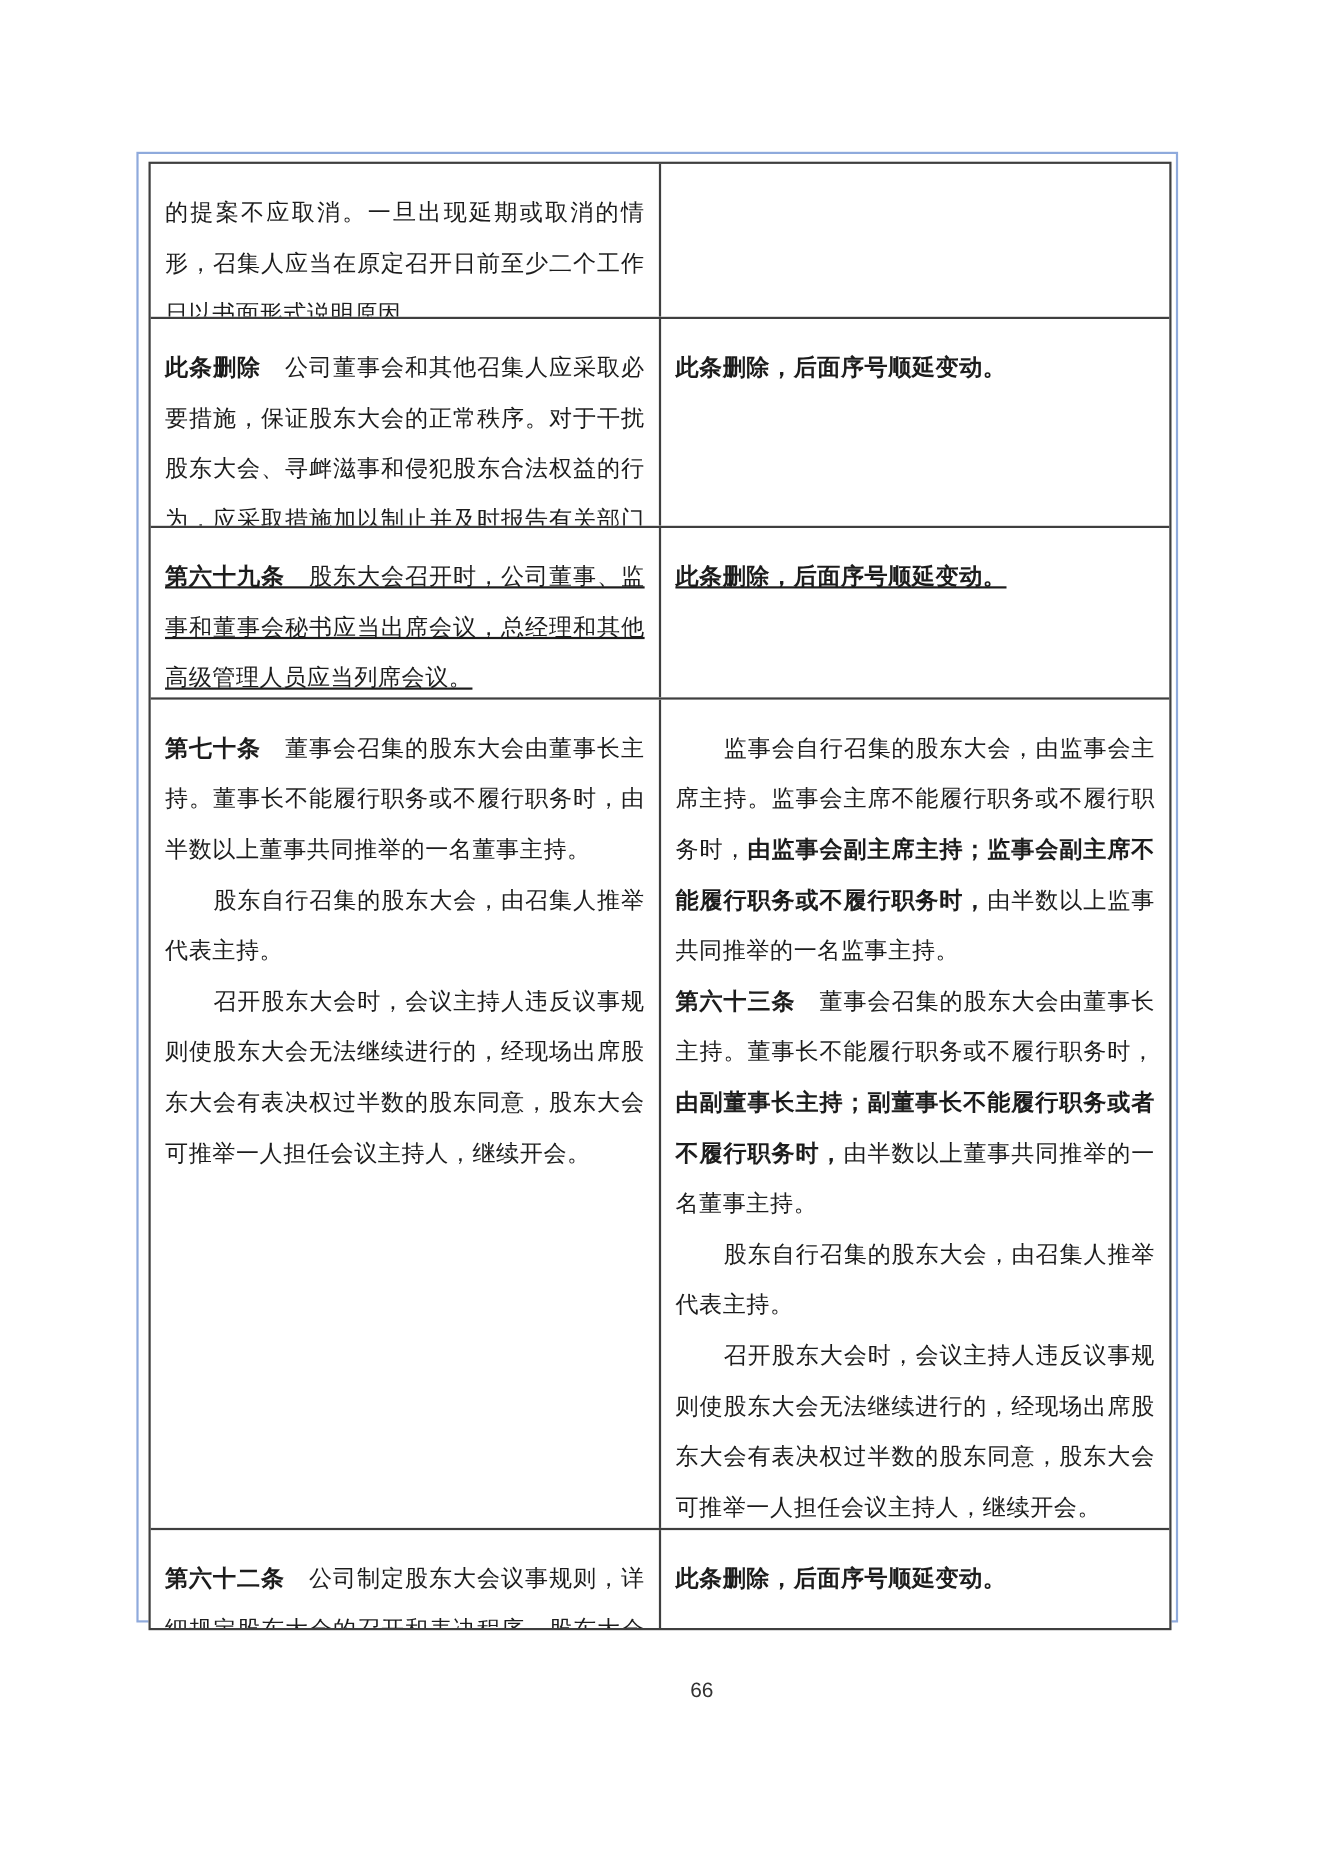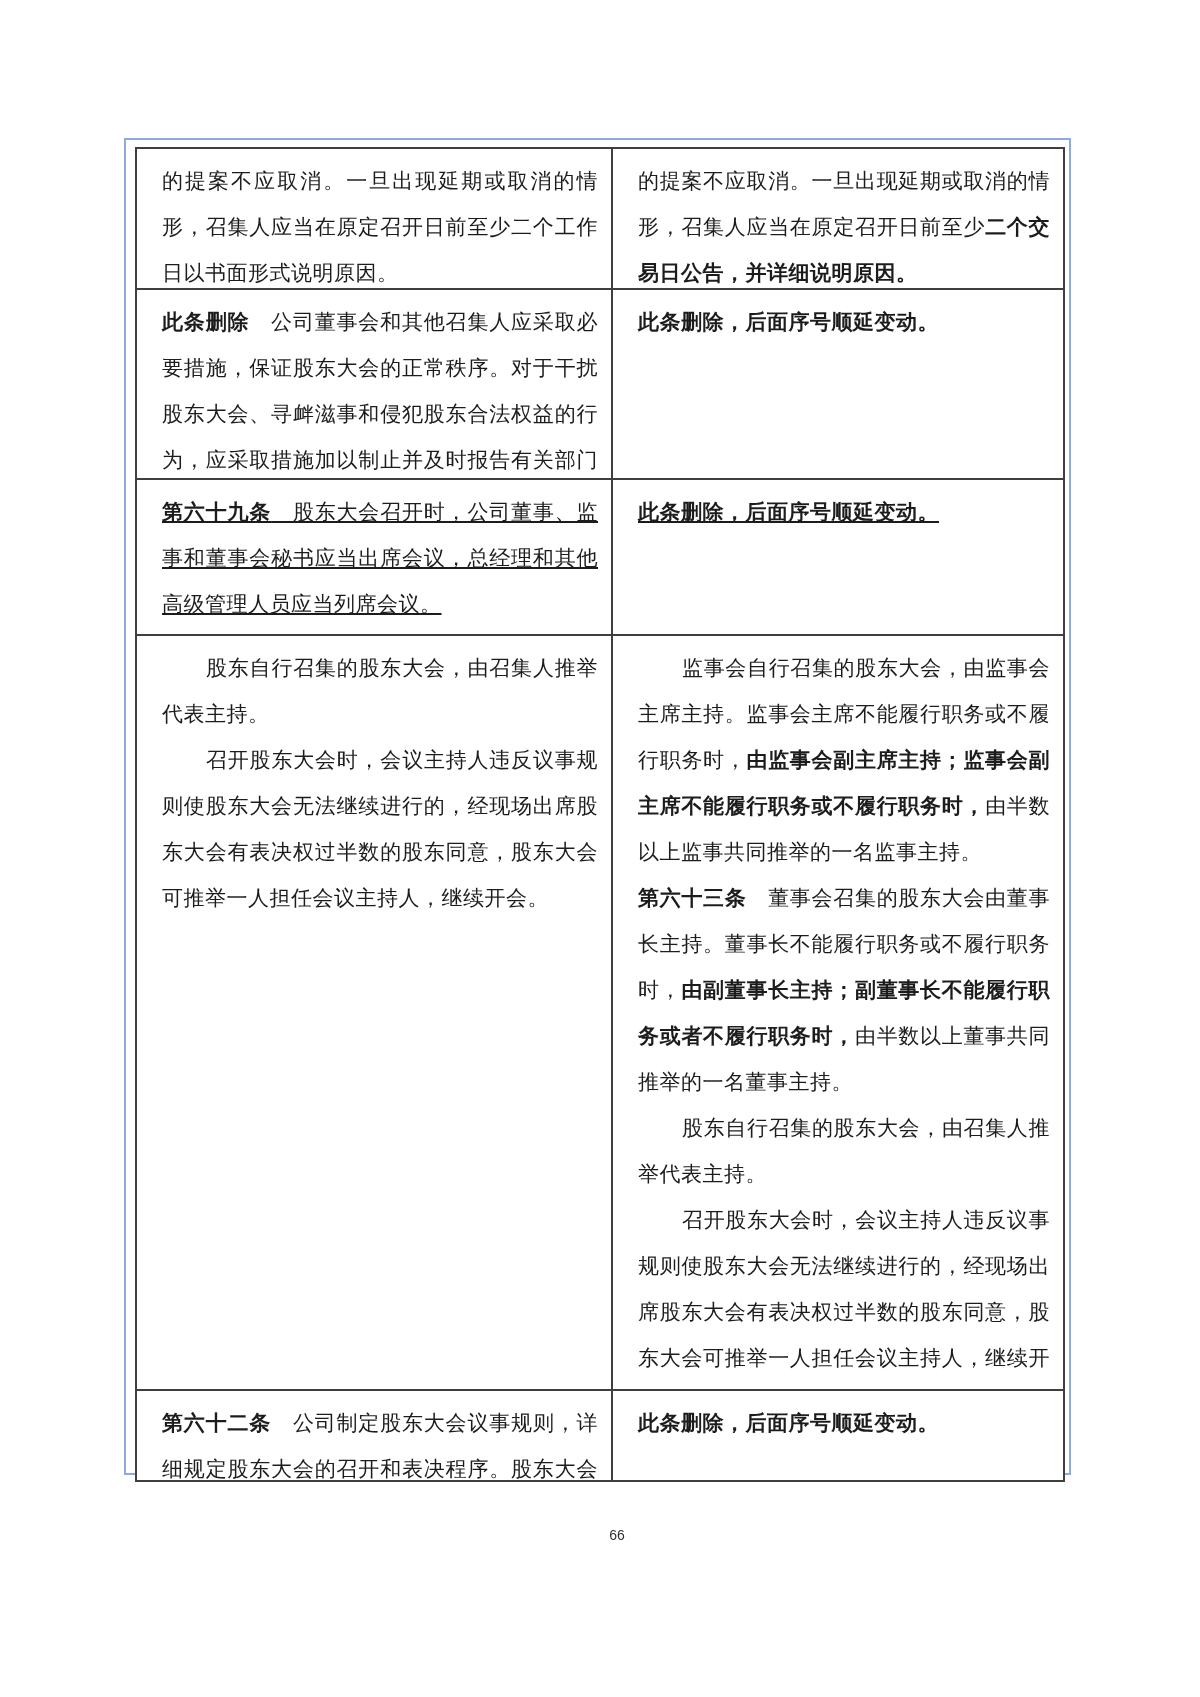--- a/index.html
+++ b/index.html
@@ -44,23 +44,22 @@
     border-top: 2px solid var(--table-border, #3f3f3f);
   }
   
   .t-row:nth-child(1) { height: 139px; }
   .t-row:nth-child(2) { height: 190px; }
   .t-row:nth-child(3) { height: 156px; text-decoration: underline; }
   .t-row:nth-child(4) { height: 755px; }
   .t-row:nth-child(5) { height: 91px; }
   .t-cell {
     box-sizing: border-box;
-    padding: 9px 13px 0 13px;
+    padding: 21px 13px 0 13px;
     overflow: hidden;
-    margin-left: 12px;
   }
   .t-cell.left {
     width: 464px;
     border-right: 2px solid var(--table-border, #3f3f3f);
   }
   .t-cell.right {
     flex: 1;
   }
   .para {
     margin: 0;
@@ -72,60 +71,58 @@
   }
   .para.indent {
     text-indent: 44px;
   }
   .bold {
     font-weight: bold;
   }
   .page-number {
     position: absolute;
     top: 1527px;
-    left: 547px;
+    left: 568px;
     width: 140px;
     text-align: center;
     font-family: "Liberation Sans", "DejaVu Sans", sans-serif;
-    font-size: 14px;
+    font-size: 19px;
     color: #333333;
   }
 </style>
 </head>
 <body>
 
 <div class="outer-frame"></div>
 
 <div class="t-table">
     <div class="t-row">
       <div class="t-cell left">
         <p class="para"><span>的提案不应取消。一旦出现延期或取消的情形，召集人应当在原定召开日前至少二个工作日以书面形式说明原因。</span></p>
-      </div>
-      <div class="t-cell right">
-        <p class="para"><span>的提案不应取消。一旦出现延期或取消的情形，召集人应当在原定召开日前至少</span><span class="bold">二个交易日公告，并详细说明原因。</span></p>
       </div>
     </div>
     <div class="t-row">
       <div class="t-cell left">
         <p class="para"><span class="bold">此条删除</span><span>　公司董事会和其他召集人应采取必要措施，保证股东大会的正常秩序。对于干扰股东大会、寻衅滋事和侵犯股东合法权益的行为，应采取措施加以制止并及时报告有关部门查处。</span></p>
       </div>
       <div class="t-cell right">
         <p class="para"><span class="bold">此条删除，后面序号顺延变动。</span></p>
       </div>
     </div>
     <div class="t-row">
       <div class="t-cell left">
         <p class="para"><span class="bold">第六十九条</span><span>　股东大会召开时，公司董事、监事和董事会秘书应当出席会议，总经理和其他高级管理人员应当列席会议。</span></p>
       </div>
       <div class="t-cell right">
         <p class="para"><span class="bold">此条删除，后面序号顺延变动。</span></p>
       </div>
     </div>
     <div class="t-row">
       <div class="t-cell left">
+        <p class="para"><span class="bold">第七十条</span><span>　董事会召集的股东大会由董事长主持。董事长不能履行职务或不履行职务时，由半数以上董事共同推举的一名董事主持。</span></p>
         <p class="para indent"><span>股东自行召集的股东大会，由召集人推举代表主持。</span></p>
         <p class="para indent"><span>召开股东大会时，会议主持人违反议事规则使股东大会无法继续进行的，经现场出席股东大会有表决权过半数的股东同意，股东大会可推举一人担任会议主持人，继续开会。</span></p>
       </div>
       <div class="t-cell right">
         <p class="para indent"><span>监事会自行召集的股东大会，由监事会主席主持。监事会主席不能履行职务或不履行职务时，</span><span class="bold">由监事会副主席主持；监事会副主席不能履行职务或不履行职务时，</span><span>由半数以上监事共同推举的一名监事主持。</span></p>
         <p class="para"><span class="bold">第六十三条</span><span>　董事会召集的股东大会由董事长主持。董事长不能履行职务或不履行职务时，</span><span class="bold">由副董事长主持；副董事长不能履行职务或者不履行职务时，</span><span>由半数以上董事共同推举的一名董事主持。</span></p>
         <p class="para indent"><span>股东自行召集的股东大会，由召集人推举代表主持。</span></p>
         <p class="para indent"><span>召开股东大会时，会议主持人违反议事规则使股东大会无法继续进行的，经现场出席股东大会有表决权过半数的股东同意，股东大会可推举一人担任会议主持人，继续开会。</span></p>
       </div>
     </div>

